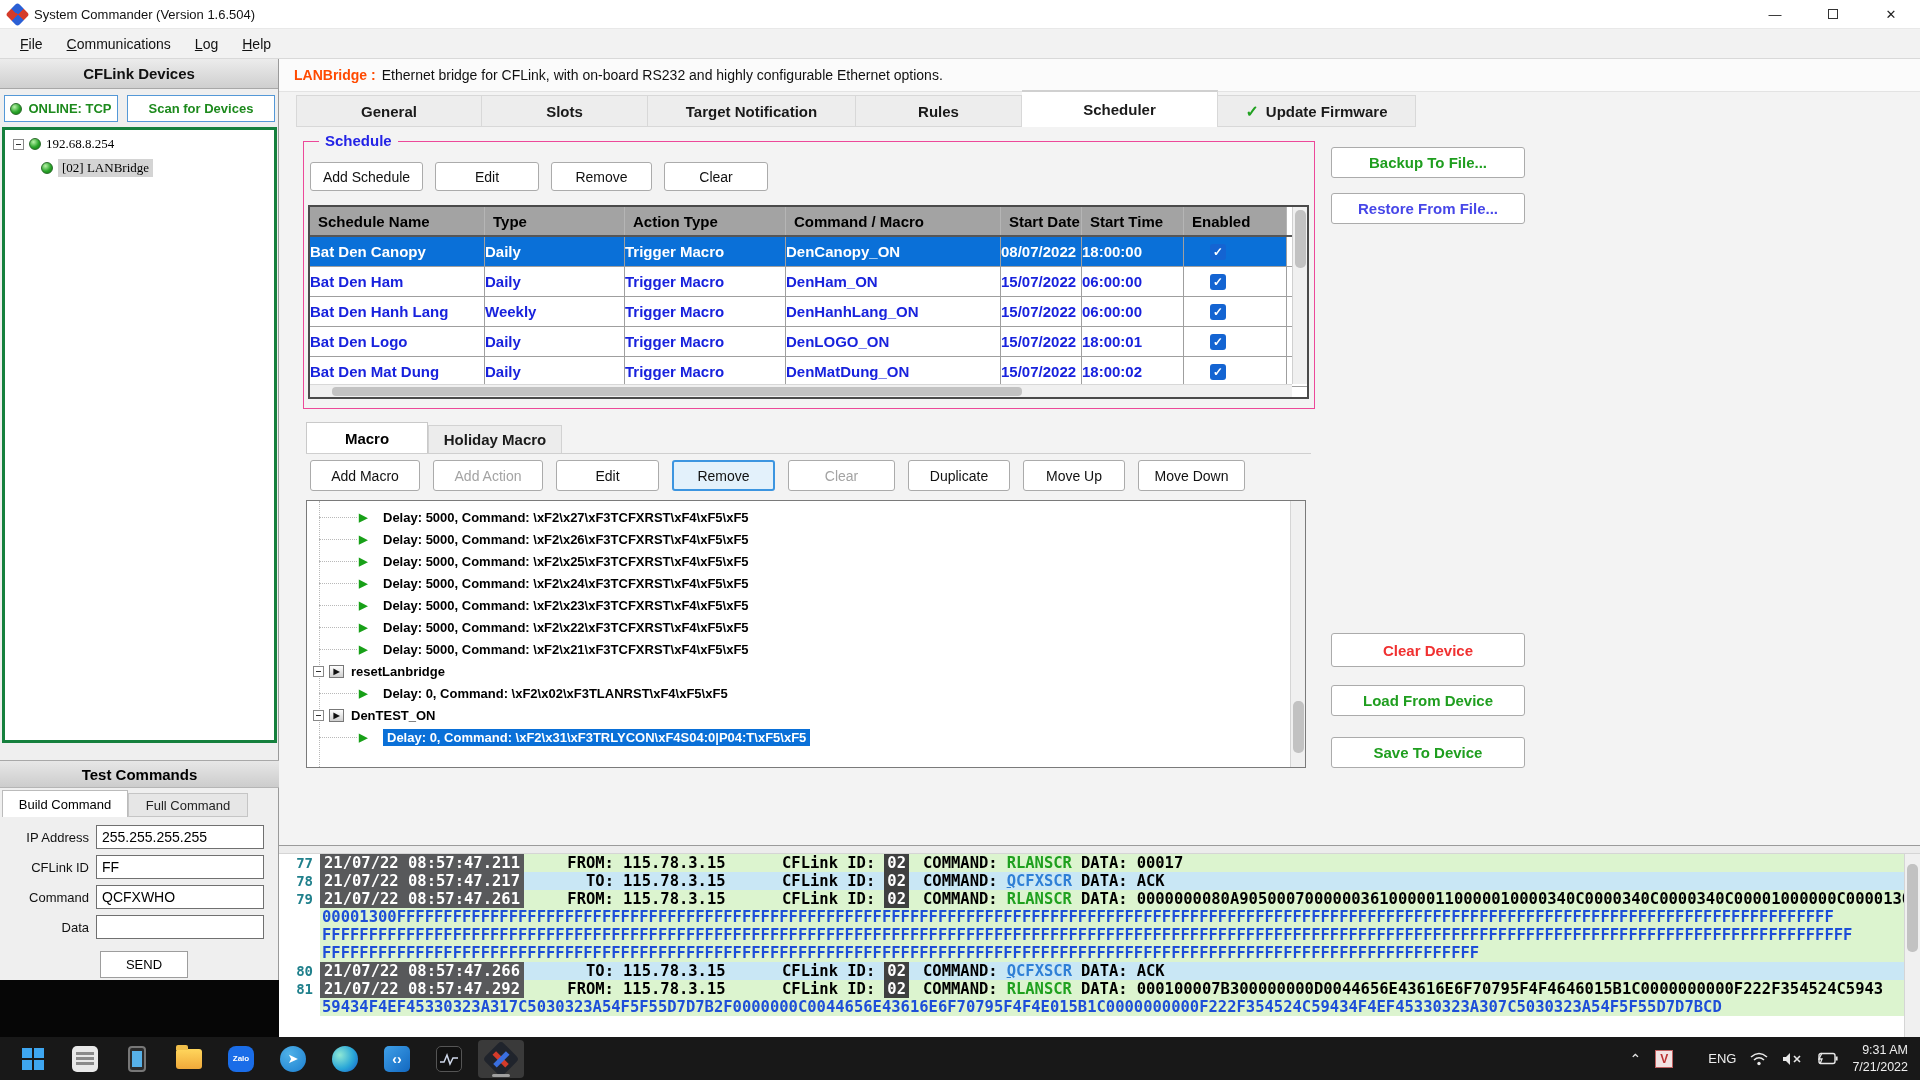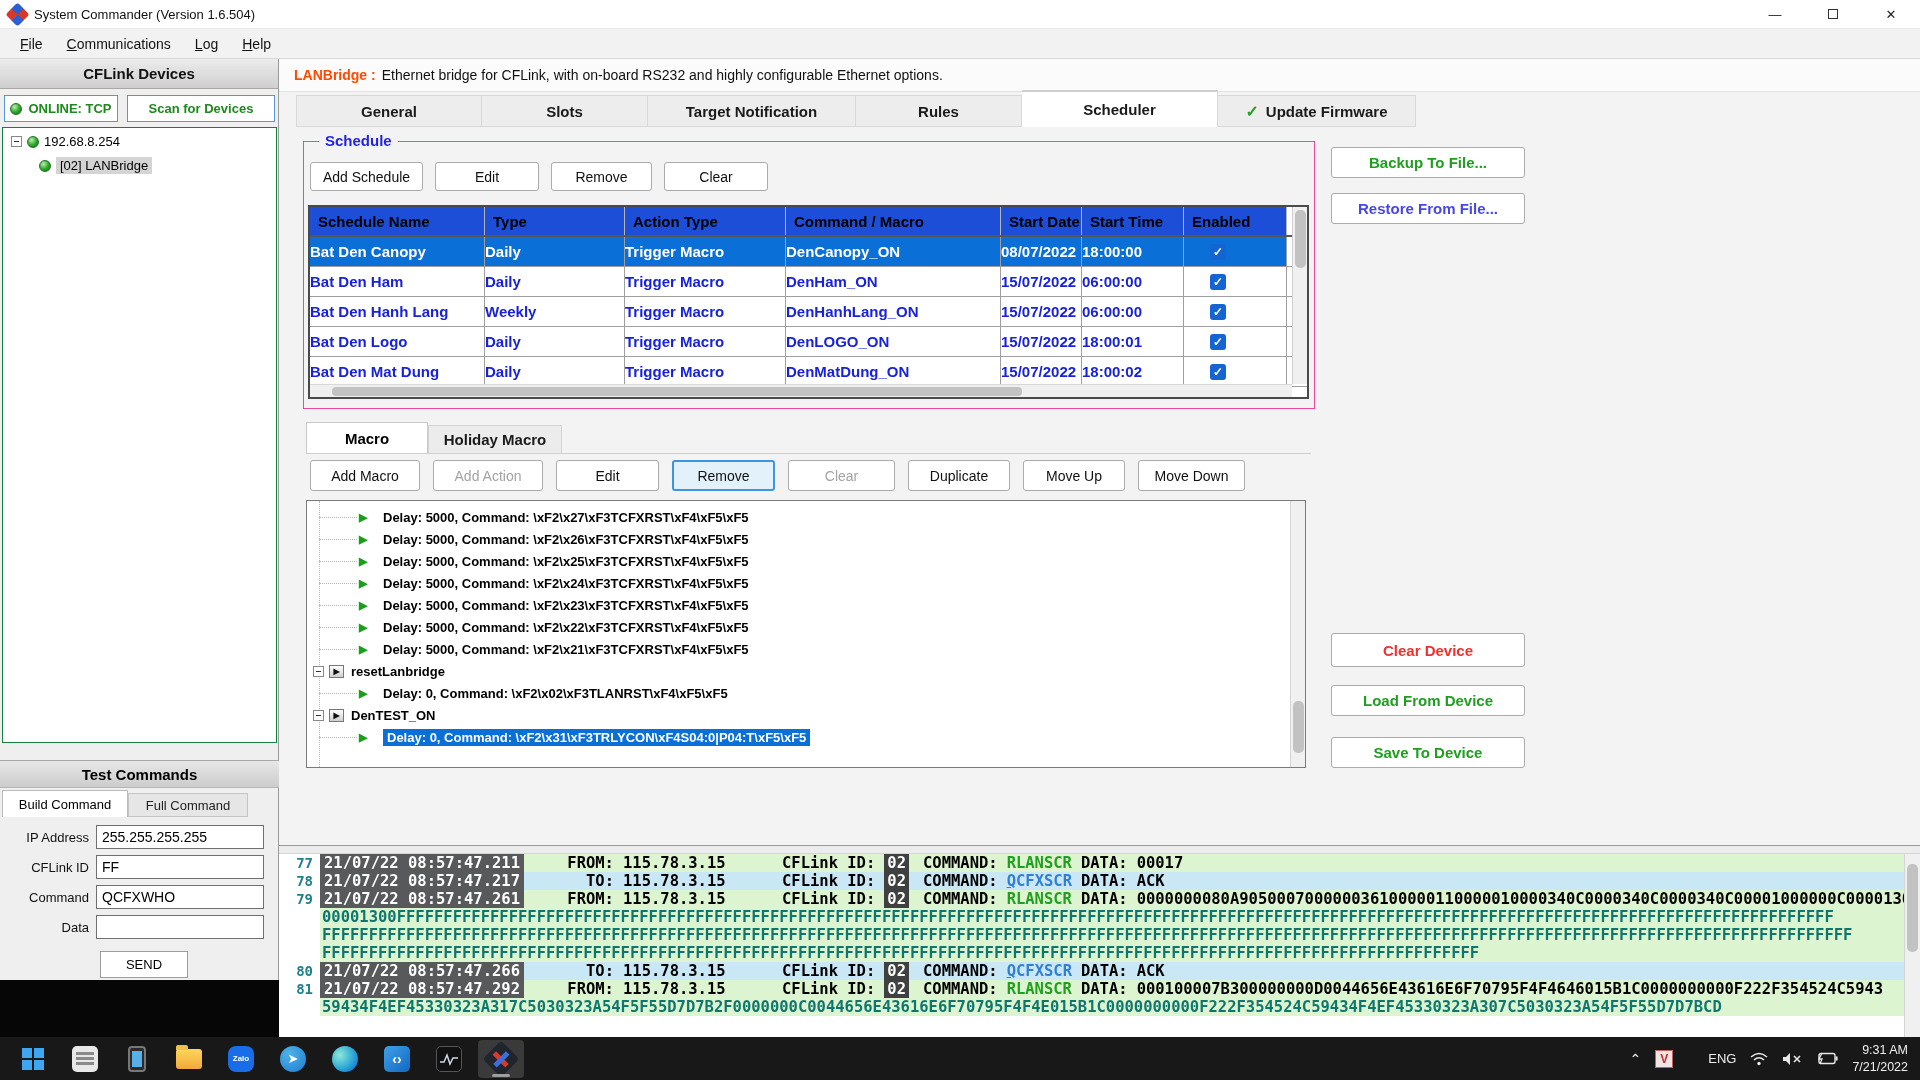--- a/index.html
+++ b/index.html
@@ -19,21 +19,21 @@
   .menu-item{display:inline-block;padding:4px 12px;font-size:14px;color:#111;}
   .menu-item::first-letter{text-decoration:underline;}
 
   
   .sidebar{position:absolute;left:0;top:59px;width:279px;height:921px;background:#efefef;border-right:1px solid #9a9a9a;}
   .panel-header{height:30px;background:linear-gradient(#ececec,#cfcfcf);border-bottom:1px solid #a8a8a8;display:flex;align-items:center;justify-content:center;font-size:15px;font-weight:bold;color:#111;}
   .sb-btn{position:absolute;height:27px;background:#fff;border:1px solid #5498d7;display:flex;align-items:center;justify-content:center;font-size:13px;font-weight:bold;color:#1d8a1d;}
   .online-btn{left:4px;top:36px;width:114px;gap:6px;}
   .scan-btn{left:127px;top:36px;width:148px;}
   .sphere{width:12px;height:12px;border-radius:50%;background:radial-gradient(circle at 35% 30%, #b8f2a8, #2aa52a 55%, #0e780e);border:1px solid #2a6b2a;}
-  .tree-box{position:absolute;left:2px;top:68px;width:275px;height:616px;background:#fff;border:1px solid #15803d;}
+  .tree-box{position:absolute;left:2px;top:68px;width:275px;height:616px;background:#fff;border:3px solid #15803d;font-family:Liberation Serif, serif;}
   .dev-row{position:absolute;display:flex;align-items:center;gap:5px;font-size:13px;color:#000;}
   .expander{width:11px;height:11px;border:1px solid #888;background:#fff;position:relative;flex:none;}
   .expander::after{content:"";position:absolute;left:2px;top:4px;width:5px;height:1px;background:#333;}
   .sel-chip{background:#d4d4d4;padding:1px 4px;}
 
   
   .tc-header{position:absolute;left:0;top:701px;width:279px;height:28px;background:linear-gradient(#e7e7e7,#cccccc);border-top:1px solid #a8a8a8;border-bottom:1px solid #b5b5b5;display:flex;align-items:center;justify-content:center;font-weight:bold;font-size:15px;}
   .tc-tab{position:absolute;font-size:13px;display:flex;align-items:center;justify-content:center;}
   .tc-tab.active{left:2px;top:731px;width:126px;height:27px;background:#fff;border:1px solid #bbb;border-bottom:none;}
   .tc-tab.idle{left:128px;top:734px;width:120px;height:24px;background:#e6e6e6;border:1px solid #c5c5c5;color:#222;}
@@ -58,21 +58,21 @@
   .groupbox-label{position:absolute;left:15px;top:-10px;background:#f3f3f3;padding:0 6px;color:#2323e6;font-weight:bold;font-size:15px;}
   .btn{background:#fff;border:1px solid #ababab;border-radius:3px;font-size:14px;color:#111;display:flex;align-items:center;justify-content:center;height:29px;}
   .btn.disabled{color:#a3a3a3;}
   .btn.focused{background:#e3f1fb;border:2px solid #3c95e0;}
   .sched-btnrow{position:absolute;left:6px;top:20px;display:flex;gap:12px;}
 
   
   .sched-table{position:absolute;left:4px;top:63px;width:1001px;height:194px;background:#fff;border:2px solid #4a4a4a;}
   .tbl-grid{display:grid;grid-template-columns:175px 140px 161px 215px 81px 102px 103px;}
   .tbl-head{height:30px;border-bottom:2px solid #565656;}
-  .tbl-head .cell{font-weight:bold;font-size:15px;color:#000;display:flex;align-items:center;padding-left:8px;border-right:1px solid #b5b5b5;background:#1d4ed8;}
+  .tbl-head .cell{font-weight:bold;font-size:15px;color:#000;display:flex;align-items:center;padding-left:8px;border-right:1px solid #b5b5b5;background:#a3a3a3;}
   .tbl-row{height:30px;border-bottom:1px solid #9f9f9f;}
   .tbl-row .cell{font-weight:bold;font-size:15px;color:#1822dd;display:flex;align-items:center;padding-left:0;border-right:1px solid #9f9f9f;overflow:hidden;white-space:nowrap;}
   .tbl-row.selected .cell{background:#0a70d8;color:#fff;}
   .checkbox{width:16px;height:16px;border-radius:3px;background:#1464d2;display:flex;align-items:center;justify-content:center;color:#fff;font-size:12px;margin-left:26px;}
   .vscroll{position:absolute;right:0;top:0;width:15px;bottom:13px;background:#f0f0f0;border-left:1px solid #d0d0d0;}
   .vthumb{position:absolute;left:2px;width:11px;background:#c2c2c2;border-radius:5px;}
   .hscroll{position:absolute;left:0;bottom:0;height:13px;right:15px;background:#f0f0f0;border-top:1px solid #d8d8d8;}
   .hthumb{position:absolute;top:2px;height:9px;background:#c2c2c2;border-radius:4px;}
 
   
@@ -111,21 +111,21 @@
   .dir{width:90px;text-align:right;flex:none;color:#000;}
   .ip{width:122px;flex:none;color:#000;padding-left:9px;}
   .cfl{flex:none;color:#000;margin-left:46px;}
   .idchip{background:#3f4040;color:#fff;padding:0 3px;margin-left:9px;flex:none;}
   .cmdl{flex:none;color:#000;margin-left:14px;}
   .cmd{flex:none;margin-left:9px;display:inline-block;}
   .cmd.green{color:#1fa01f;} .cmd.blue{color:#2f7fd6;}
   .cmd.blue::first-letter{text-decoration:underline;}
   .datal{flex:none;color:#000;margin-left:9px;}
   .dataval{color:#000;margin-left:9px;overflow:hidden;white-space:pre;}
-  .contline{color:#0f766e;padding-left:2px;overflow:hidden;white-space:pre;}
+  .contline{color:#1d4ed8;padding-left:2px;overflow:hidden;white-space:pre;}
   .log-scroll{position:absolute;right:0;top:8px;width:16px;bottom:0;background:#f0f0f0;border-left:1px solid #d5d5d5;}
 
   
   .taskbar{position:absolute;left:0;top:1037px;width:1920px;height:43px;background:#181818;display:flex;align-items:center;}
   .tb-icons{display:flex;align-items:center;gap:6px;padding-left:10px;}
   .tb-slot{width:46px;height:38px;display:flex;align-items:center;justify-content:center;border-radius:4px;position:relative;}
   .tb-slot.active{background:#3a3a3a;}
   .tb-slot.active::after{content:"";position:absolute;bottom:1px;left:14px;width:18px;height:3px;border-radius:2px;background:#9f9f9f;}
   .start-grid{display:grid;grid-template-columns:10px 10px;grid-template-rows:10px 10px;gap:2px;}
   .start-grid div{background:#3ea6f0;}

